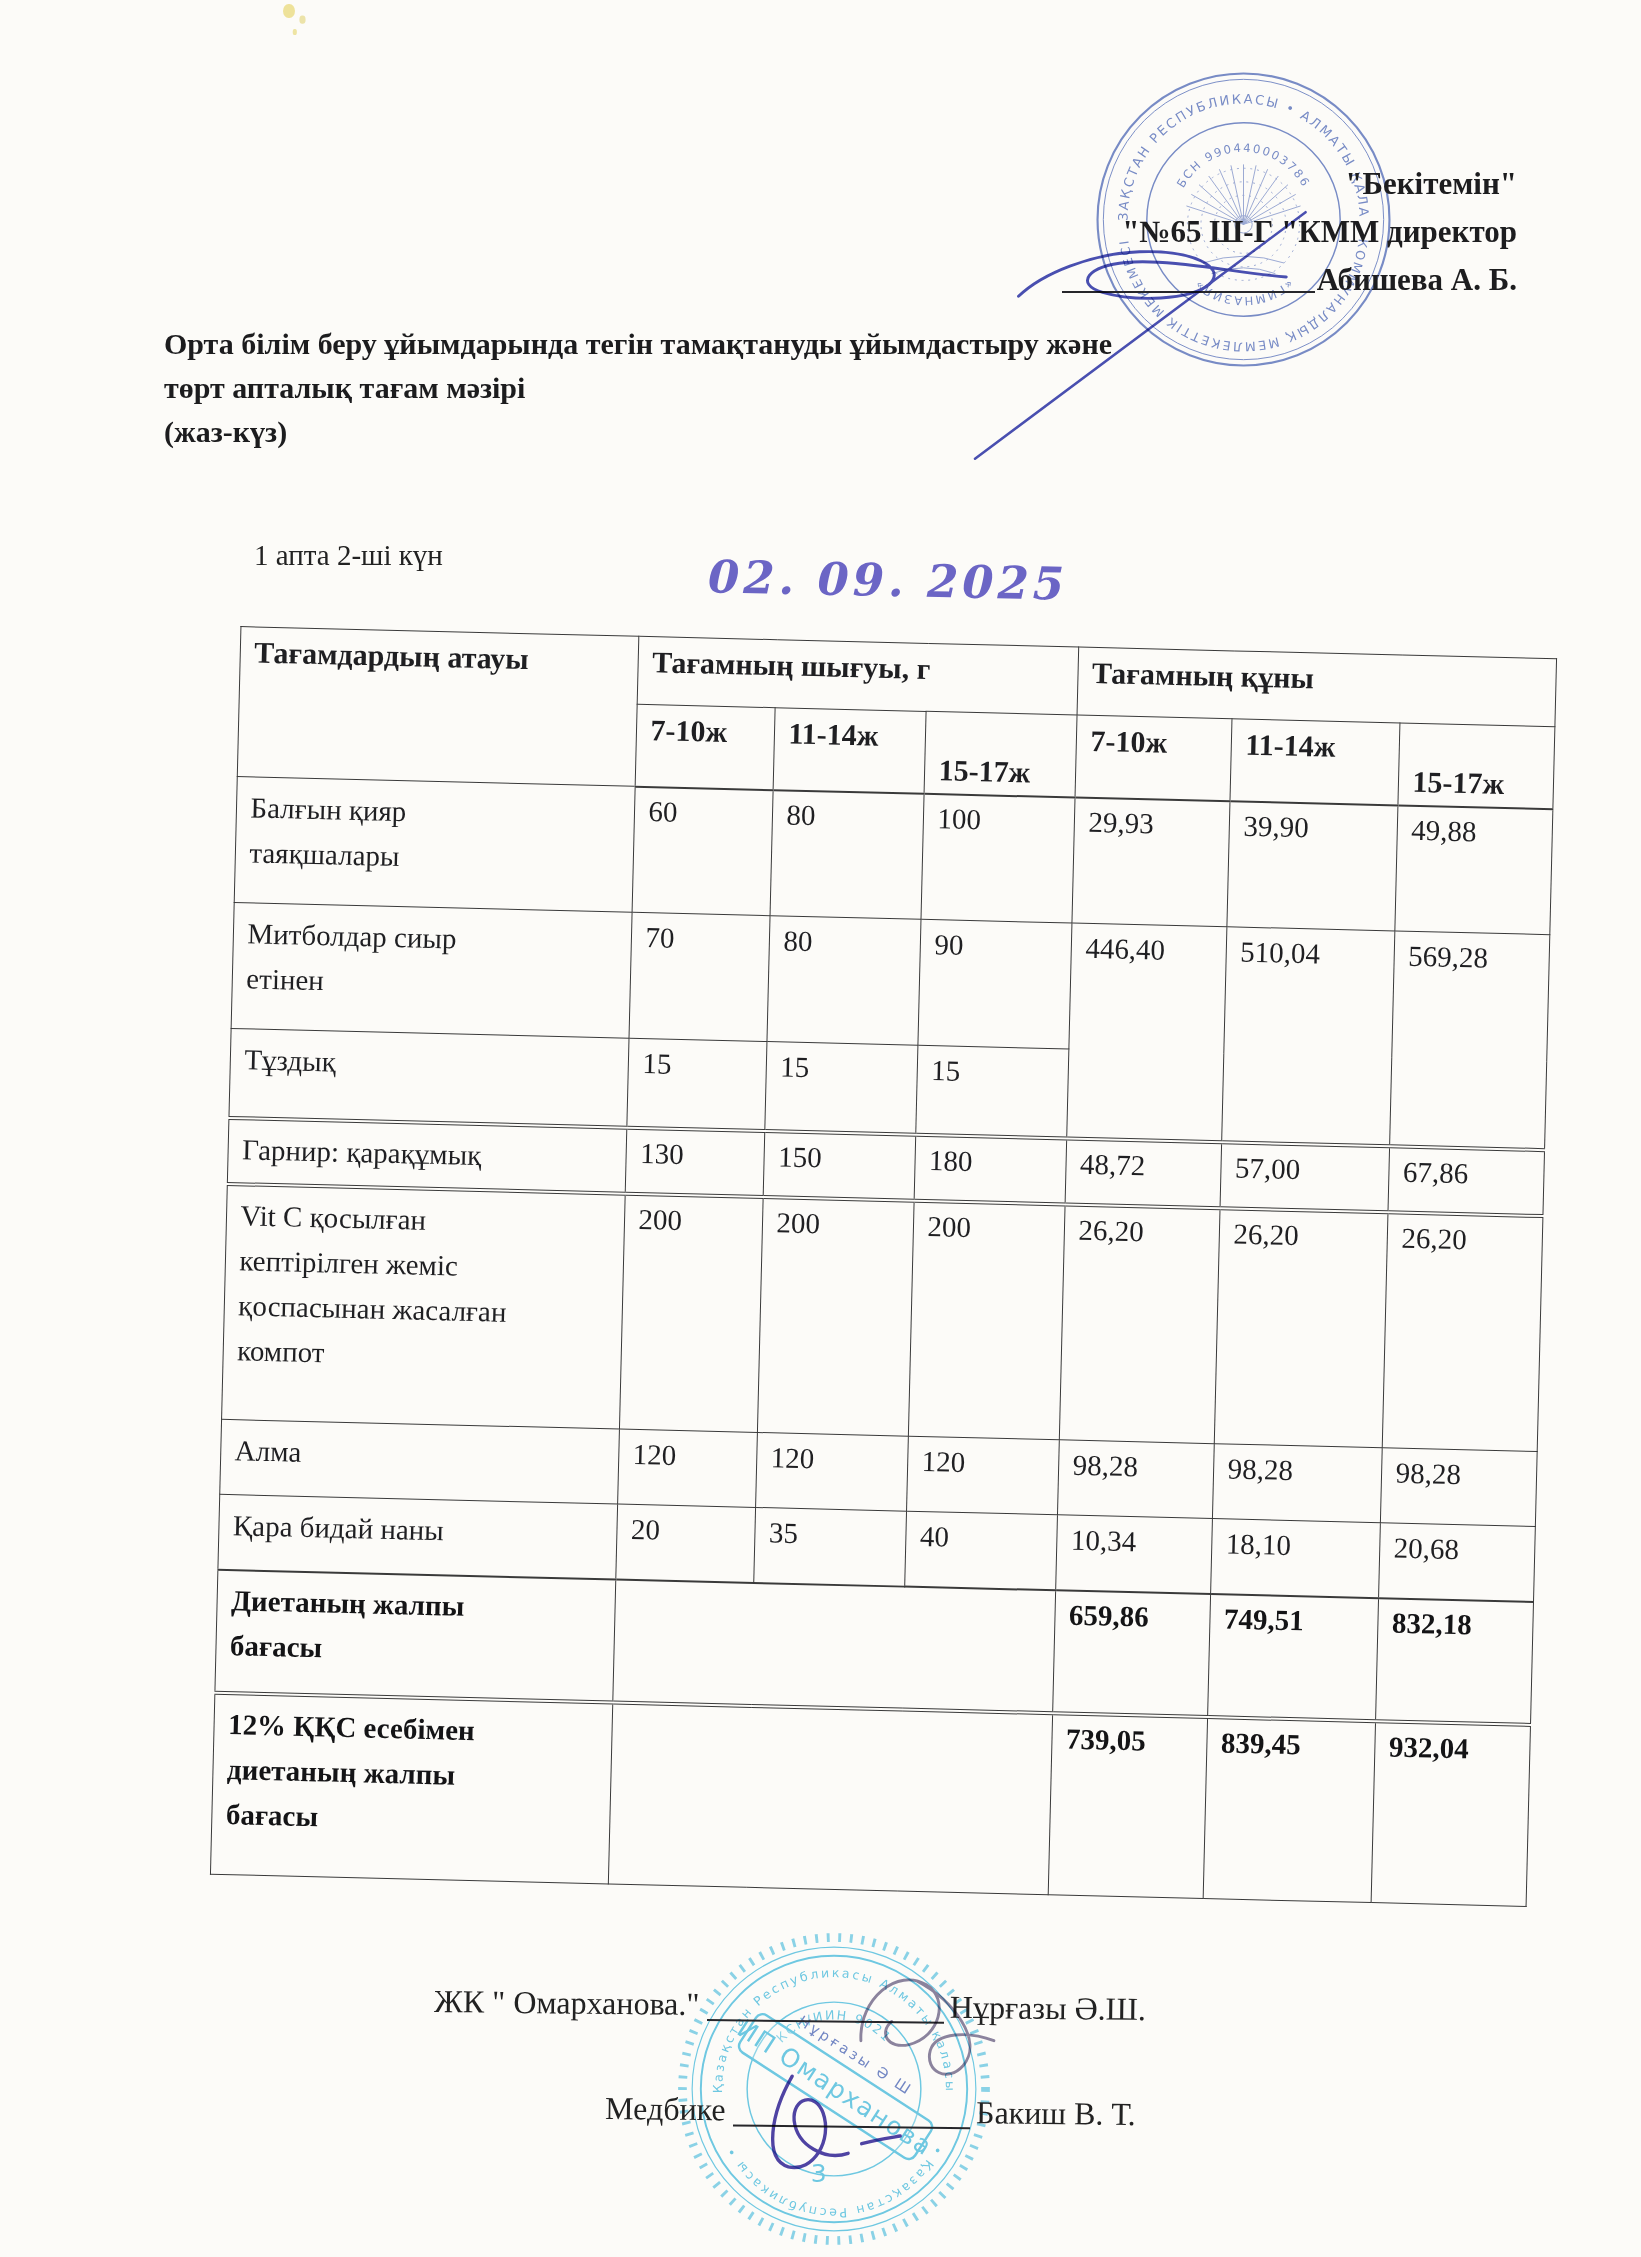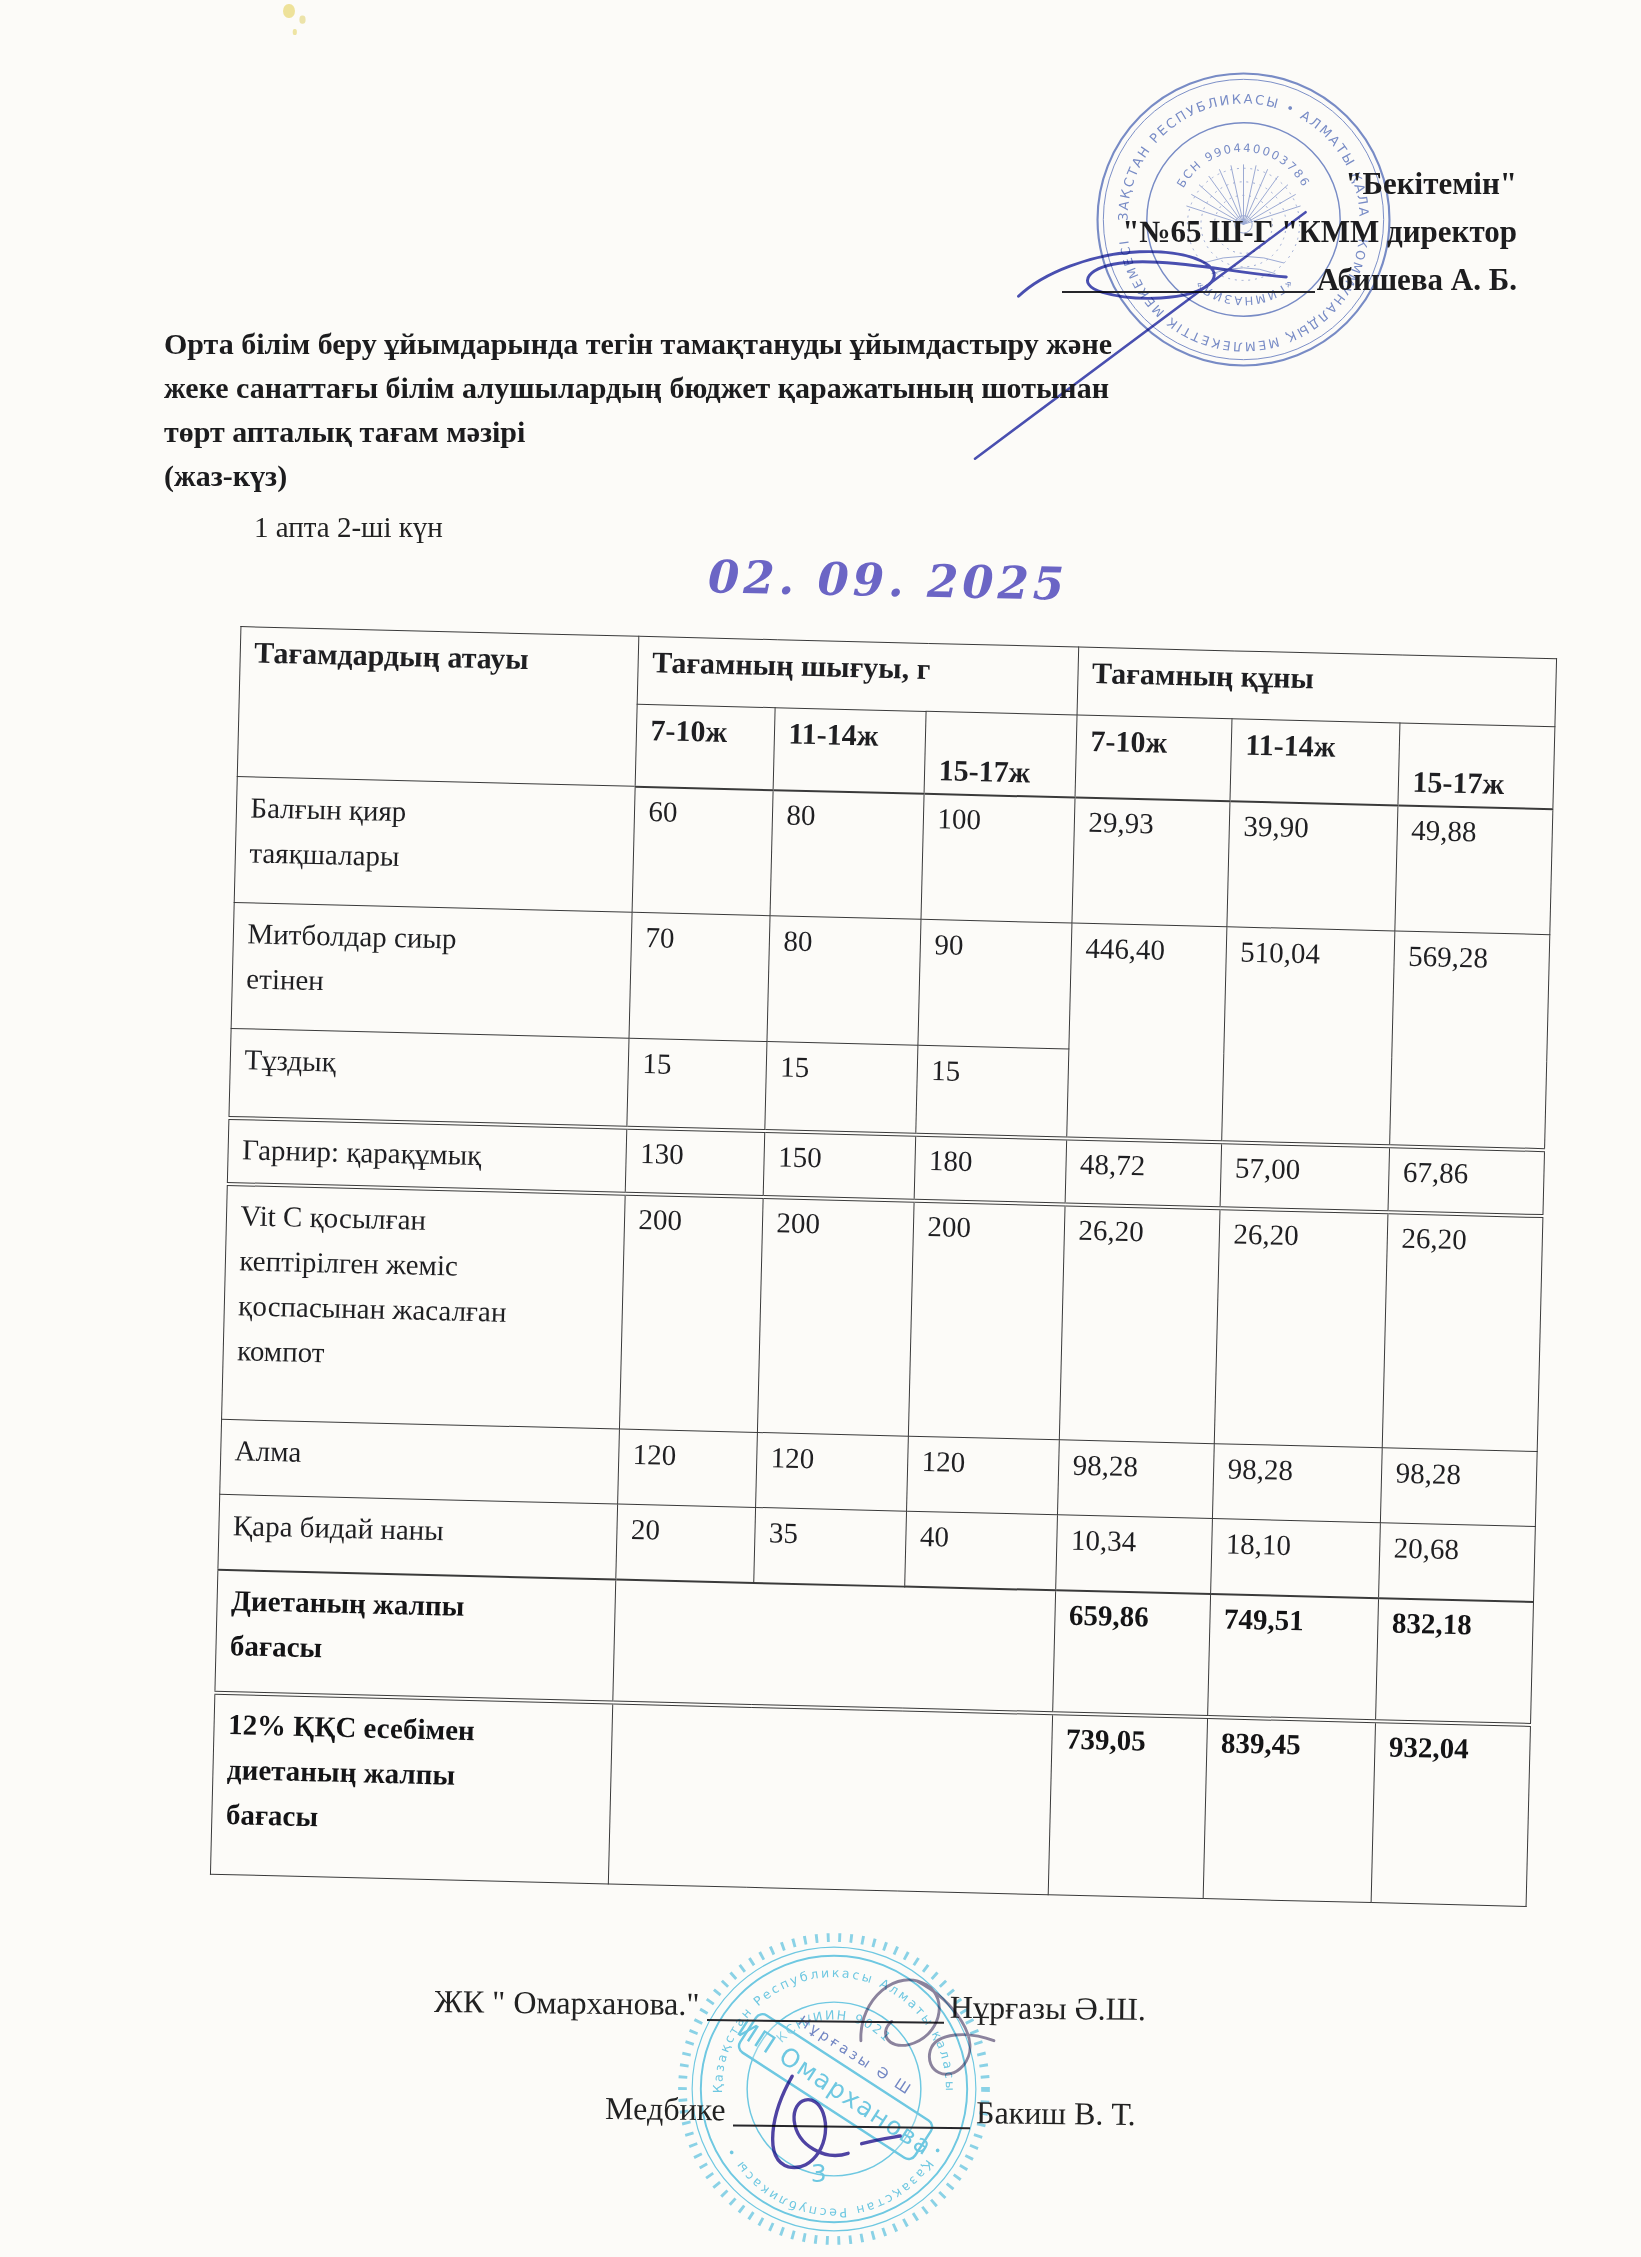--- a/index.html
+++ b/index.html
@@ -20,21 +20,21 @@
   .approval{right:124px;top:160px;text-align:right;font-weight:700;
     font-size:31px;line-height:48px;white-space:nowrap;color:#1d1d1f;}
   .approval-sig-row{display:flex;justify-content:flex-end;align-items:flex-start;}
   .sig-line{display:inline-block;border-bottom:2.9px solid #26262a;height:35px;}
   .approval .sig-line{width:253px;margin-right:1.9px;margin-bottom:2.9px;}
 
   
   .title{left:164px;top:322px;width:1352px;font-weight:700;
     font-size:30px;line-height:44px;color:#1c1c1e;}
 
-  .week{left:254px;top:511px;font-size:29px;color:#222;}
+  .week{left:254px;top:539px;font-size:29px;color:#222;}
 
   .hand-date{left:666px;top:554px;width:444px;text-align:center;
     font-family:"DejaVu Serif",serif;font-style:italic;font-weight:600;
     font-size:45px;letter-spacing:3.9px;color:var(--handwriting-blue,#5c55c0);
     transform:rotate(1.2deg);opacity:.9;}
 
   
   .menu{left:225px;top:642px;width:1315px;position:absolute;
     border-collapse:collapse;table-layout:fixed;
     transform:rotate(1.4deg);
@@ -123,21 +123,20 @@
   </div>
 
   <svg class="abs sig sig-top" width="406" height="290" viewBox="0 0 420 300" fill="none">
     <path d="M372 25 L30 280" stroke="currentColor" stroke-width="2.6" stroke-linecap="round"></path>
     <path d="M75 112 C100 88 150 68 200 66 C255 64 292 82 272 100 C252 116 196 118 162 108
              C132 99 148 80 186 77 C235 73 300 88 352 92" stroke="currentColor" stroke-width="3" stroke-linecap="round"></path>
   </svg>
 
   <div class="abs title">
     <div>Орта білім беру ұйымдарында  тегін тамақтануды ұйымдастыру және</div>
-    <div>жеке  санаттағы  білім алушылардың  бюджет қаражатының шотынан</div>
     <div>төрт апталық тағам мәзірі</div>
     <div>(жаз-күз)</div>
   </div>
 
   <div class="abs week">1 апта 2-ші күн</div>
 
   <div class="abs hand-date">02. 09. 2025</div>
 
   <table class="menu">
     <colgroup>

